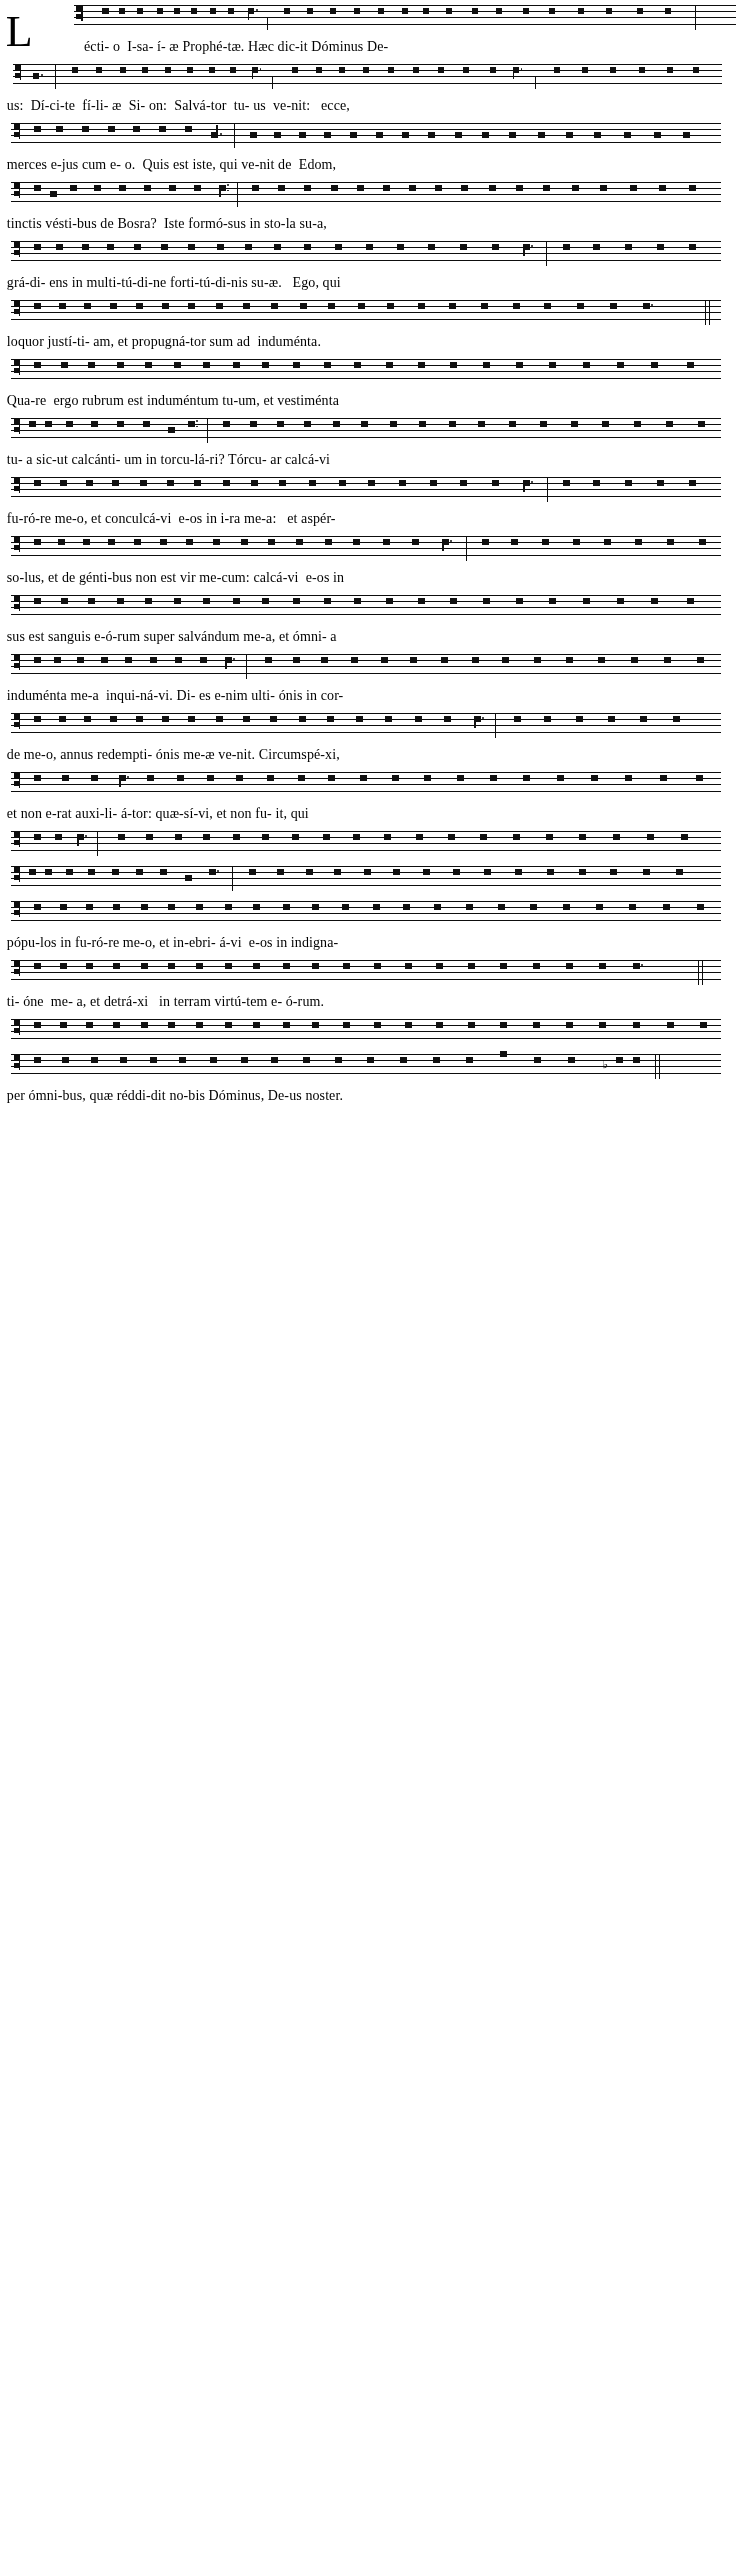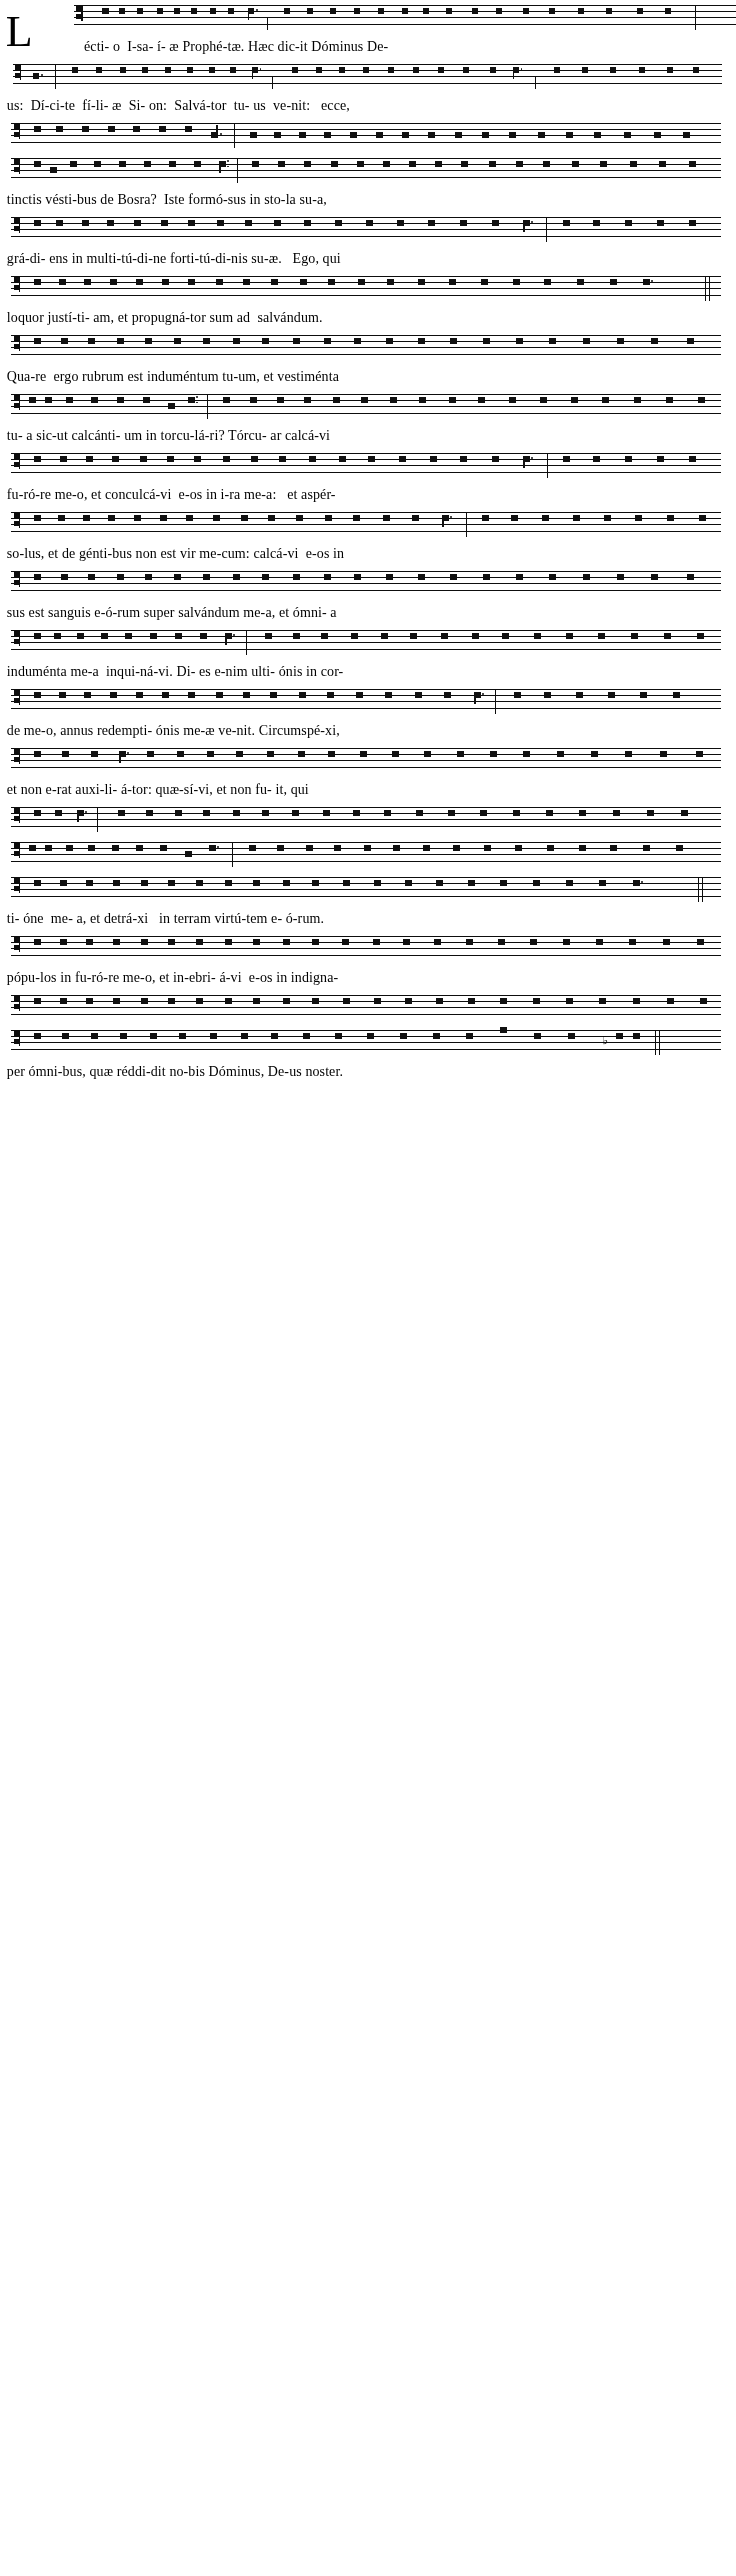--- a/index.html
+++ b/index.html
@@ -285,20 +285,21 @@
         <div class="punctum" style="left:471px; top:9.7px;"></div>
         <div class="punctum" style="left:498px; top:9.7px;"></div>
         <div class="punctum" style="left:527px; top:9.7px;"></div>
         <div class="punctum" style="left:555px; top:9.7px;"></div>
         <div class="punctum" style="left:583px; top:9.7px;"></div>
         <div class="punctum" style="left:613px; top:9.7px;"></div>
         <div class="punctum" style="left:643px; top:9.7px;"></div>
         <div class="punctum" style="left:672px; top:9.7px;"></div>
       </div>
     </div>
+    <div class="lyrics">merces e-jus cum e- o.  Quis est iste, qui ve-nit de  Edom,</div>
   </div>
 
   <div class="system">
     <div class="staff-wrap" style="width:710px; margin-left:11.4px;">
       <div class="staff">
         <div class="line l1"></div>
           <div class="line l2"></div>
           <div class="line l3"></div>
           <div class="line l4"></div>
         <div class="clef" style="left:2.3px; top:1.1px;">
@@ -414,21 +415,21 @@
         <div class="punctum" style="left:502px; top:3.4px;"></div>
         <div class="punctum" style="left:533px; top:3.4px;"></div>
         <div class="punctum" style="left:566px; top:3.4px;"></div>
         <div class="punctum" style="left:599px; top:3.4px;"></div>
         <div class="punctum" style="left:632px; top:3.4px;"></div>
         <div class="dot" style="left:640px; top:4.5px;"></div>
         <div class="barline double-a" style="left:694px;"></div>
         <div class="barline double-b" style="left:698px;"></div>
       </div>
     </div>
-    <div class="lyrics">loquor justí-ti- am, et propugná-tor sum ad  salvándum.</div>
+    <div class="lyrics">loquor justí-ti- am, et propugná-tor sum ad  induménta.</div>
   </div>
 
   <div class="system">
     <div class="staff-wrap" style="width:710px; margin-left:11.4px;">
       <div class="staff">
         <div class="line l1"></div>
           <div class="line l2"></div>
           <div class="line l3"></div>
           <div class="line l4"></div>
         <div class="clef" style="left:2.3px; top:1.1px;">
@@ -855,76 +856,76 @@
         <div class="punctum" style="left:49px; top:3.4px;"></div>
         <div class="punctum" style="left:75px; top:3.4px;"></div>
         <div class="punctum" style="left:102px; top:3.4px;"></div>
         <div class="punctum" style="left:130px; top:3.4px;"></div>
         <div class="punctum" style="left:157px; top:3.4px;"></div>
         <div class="punctum" style="left:185px; top:3.4px;"></div>
         <div class="punctum" style="left:214px; top:3.4px;"></div>
         <div class="punctum" style="left:242px; top:3.4px;"></div>
         <div class="punctum" style="left:272px; top:3.4px;"></div>
         <div class="punctum" style="left:301px; top:3.4px;"></div>
+        <div class="punctum" style="left:331px; top:3.4px;"></div>
+        <div class="punctum" style="left:362px; top:3.4px;"></div>
+        <div class="punctum" style="left:392px; top:3.4px;"></div>
+        <div class="punctum" style="left:423px; top:3.4px;"></div>
+        <div class="punctum" style="left:455px; top:3.4px;"></div>
+        <div class="punctum" style="left:487px; top:3.4px;"></div>
+        <div class="punctum" style="left:519px; top:3.4px;"></div>
+        <div class="punctum" style="left:552px; top:3.4px;"></div>
+        <div class="punctum" style="left:585px; top:3.4px;"></div>
+        <div class="punctum" style="left:618px; top:3.4px;"></div>
+        <div class="punctum" style="left:652px; top:3.4px;"></div>
+        <div class="punctum" style="left:686px; top:3.4px;"></div>
+      </div>
+    </div>
+    <div class="lyrics">pópu-los in fu-ró-re me-o, et in-ebri- á-vi  e-os in indigna-</div>
+  </div>
+
+  <div class="system">
+    <div class="staff-wrap" style="width:710px; margin-left:11.4px;">
+      <div class="staff">
+        <div class="line l1"></div>
+          <div class="line l2"></div>
+          <div class="line l3"></div>
+          <div class="line l4"></div>
+        <div class="clef" style="left:2.3px; top:1.1px;">
+          <div class="cbar"></div>
+            <div class="cbox top"></div>
+            <div class="cbox bot"></div>
+        </div>
+        <div class="punctum" style="left:23px; top:3.4px;"></div>
+        <div class="punctum" style="left:49px; top:3.4px;"></div>
+        <div class="punctum" style="left:75px; top:3.4px;"></div>
+        <div class="punctum" style="left:102px; top:3.4px;"></div>
+        <div class="punctum" style="left:130px; top:3.4px;"></div>
+        <div class="punctum" style="left:157px; top:3.4px;"></div>
+        <div class="punctum" style="left:185px; top:3.4px;"></div>
+        <div class="punctum" style="left:214px; top:3.4px;"></div>
+        <div class="punctum" style="left:242px; top:3.4px;"></div>
+        <div class="punctum" style="left:272px; top:3.4px;"></div>
+        <div class="punctum" style="left:301px; top:3.4px;"></div>
         <div class="punctum" style="left:332px; top:3.4px;"></div>
         <div class="punctum" style="left:363px; top:3.4px;"></div>
         <div class="punctum" style="left:394px; top:3.4px;"></div>
         <div class="punctum" style="left:425px; top:3.4px;"></div>
         <div class="punctum" style="left:457px; top:3.4px;"></div>
         <div class="punctum" style="left:489px; top:3.4px;"></div>
         <div class="punctum" style="left:522px; top:3.4px;"></div>
         <div class="punctum" style="left:555px; top:3.4px;"></div>
         <div class="punctum" style="left:588px; top:3.4px;"></div>
         <div class="punctum" style="left:622px; top:3.4px;"></div>
         <div class="dot" style="left:630px; top:4.5px;"></div>
         <div class="barline double-a" style="left:687px;"></div>
         <div class="barline double-b" style="left:691px;"></div>
       </div>
     </div>
     <div class="lyrics">ti- óne  me- a, et detrá-xi   in terram virtú-tem e- ó-rum.</div>
-  </div>
-
-  <div class="system">
-    <div class="staff-wrap" style="width:710px; margin-left:11.4px;">
-      <div class="staff">
-        <div class="line l1"></div>
-          <div class="line l2"></div>
-          <div class="line l3"></div>
-          <div class="line l4"></div>
-        <div class="clef" style="left:2.3px; top:1.1px;">
-          <div class="cbar"></div>
-            <div class="cbox top"></div>
-            <div class="cbox bot"></div>
-        </div>
-        <div class="punctum" style="left:23px; top:3.4px;"></div>
-        <div class="punctum" style="left:49px; top:3.4px;"></div>
-        <div class="punctum" style="left:75px; top:3.4px;"></div>
-        <div class="punctum" style="left:102px; top:3.4px;"></div>
-        <div class="punctum" style="left:130px; top:3.4px;"></div>
-        <div class="punctum" style="left:157px; top:3.4px;"></div>
-        <div class="punctum" style="left:185px; top:3.4px;"></div>
-        <div class="punctum" style="left:214px; top:3.4px;"></div>
-        <div class="punctum" style="left:242px; top:3.4px;"></div>
-        <div class="punctum" style="left:272px; top:3.4px;"></div>
-        <div class="punctum" style="left:301px; top:3.4px;"></div>
-        <div class="punctum" style="left:331px; top:3.4px;"></div>
-        <div class="punctum" style="left:362px; top:3.4px;"></div>
-        <div class="punctum" style="left:392px; top:3.4px;"></div>
-        <div class="punctum" style="left:423px; top:3.4px;"></div>
-        <div class="punctum" style="left:455px; top:3.4px;"></div>
-        <div class="punctum" style="left:487px; top:3.4px;"></div>
-        <div class="punctum" style="left:519px; top:3.4px;"></div>
-        <div class="punctum" style="left:552px; top:3.4px;"></div>
-        <div class="punctum" style="left:585px; top:3.4px;"></div>
-        <div class="punctum" style="left:618px; top:3.4px;"></div>
-        <div class="punctum" style="left:652px; top:3.4px;"></div>
-        <div class="punctum" style="left:686px; top:3.4px;"></div>
-      </div>
-    </div>
-    <div class="lyrics">pópu-los in fu-ró-re me-o, et in-ebri- á-vi  e-os in indigna-</div>
   </div>
 
   <div class="system">
     <div class="staff-wrap" style="width:710px; margin-left:11.4px;">
       <div class="staff">
         <div class="line l1"></div>
           <div class="line l2"></div>
           <div class="line l3"></div>
           <div class="line l4"></div>
         <div class="clef" style="left:2.3px; top:1.1px;">

